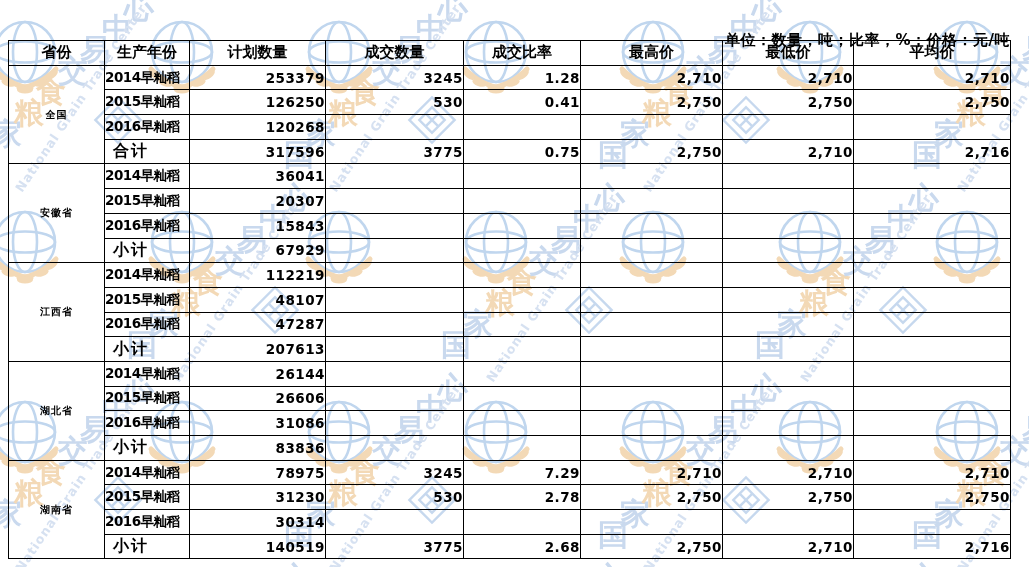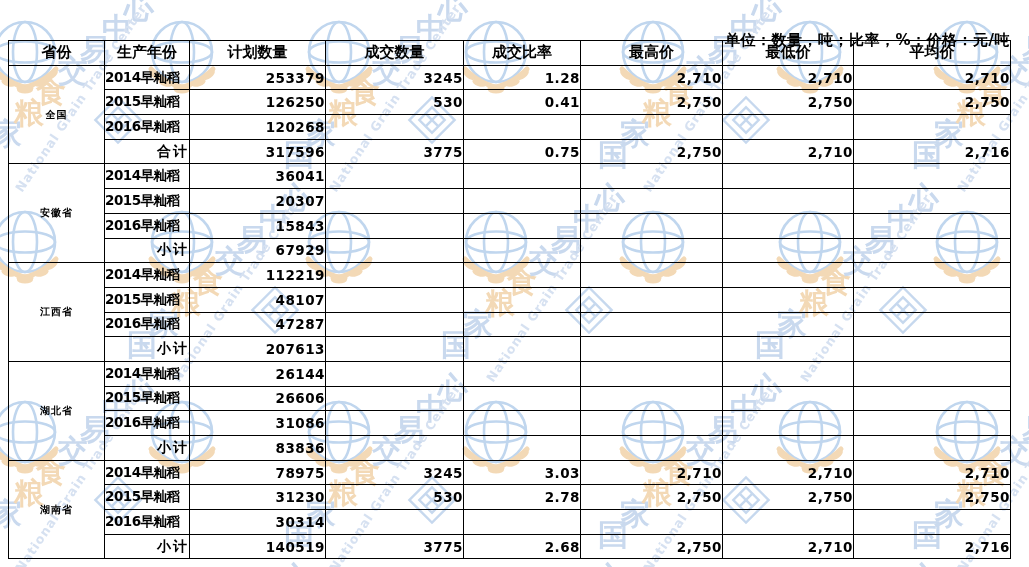--- a/index.html
+++ b/index.html
@@ -19,21 +19,21 @@
   }
   table.main td,table.main th{
     border:1.5px solid #000;
     box-sizing:border-box;height:24.7px;
     padding:0;color:#000;font-weight:bold;
     background:transparent;overflow:hidden;white-space:nowrap;
   }
   table.main thead th{text-align:center;font-size:15px;}
   td.province{text-align:center;font-size:10px;letter-spacing:1px;}
   td.year{text-align:left;font-size:13.5px;letter-spacing:-0.5px;padding-left:1px;margin-top:20px;}
-  td.year.total{text-align:right;font-size:14px;letter-spacing:2px;padding-left:0;}
+  td.year.total{text-align:left;font-size:16px;letter-spacing:2px;padding-left:8px;}
   td.num{text-align:right;font-size:13.5px;padding-right:6px;letter-spacing:0.5px;}
 </style>
 </head>
 <body>
 
 <svg class="wm-layer" width="1029" height="567" aria-hidden="true">
   <defs>
     <g id="wm-globe">
       <g fill="none" stroke="#c0d6ee" stroke-width="2.6">
         <circle cx="0" cy="0" r="30"></circle>
@@ -312,21 +312,21 @@
         <td class="num"></td>
         <td class="num"></td>
         <td class="num"></td>
         <td class="num"></td>
       </tr>
       <tr>
         <td class="province" rowspan="4">湖南省</td>
         <td class="year">2014早籼稻</td>
         <td class="num">78975</td>
         <td class="num">3245</td>
-        <td class="num">3.03</td>
+        <td class="num">7.29</td>
         <td class="num">2,710</td>
         <td class="num">2,710</td>
         <td class="num">2,710</td>
       </tr>
       <tr>
         <td class="year">2015早籼稻</td>
         <td class="num">31230</td>
         <td class="num">530</td>
         <td class="num">2.78</td>
         <td class="num">2,750</td>

